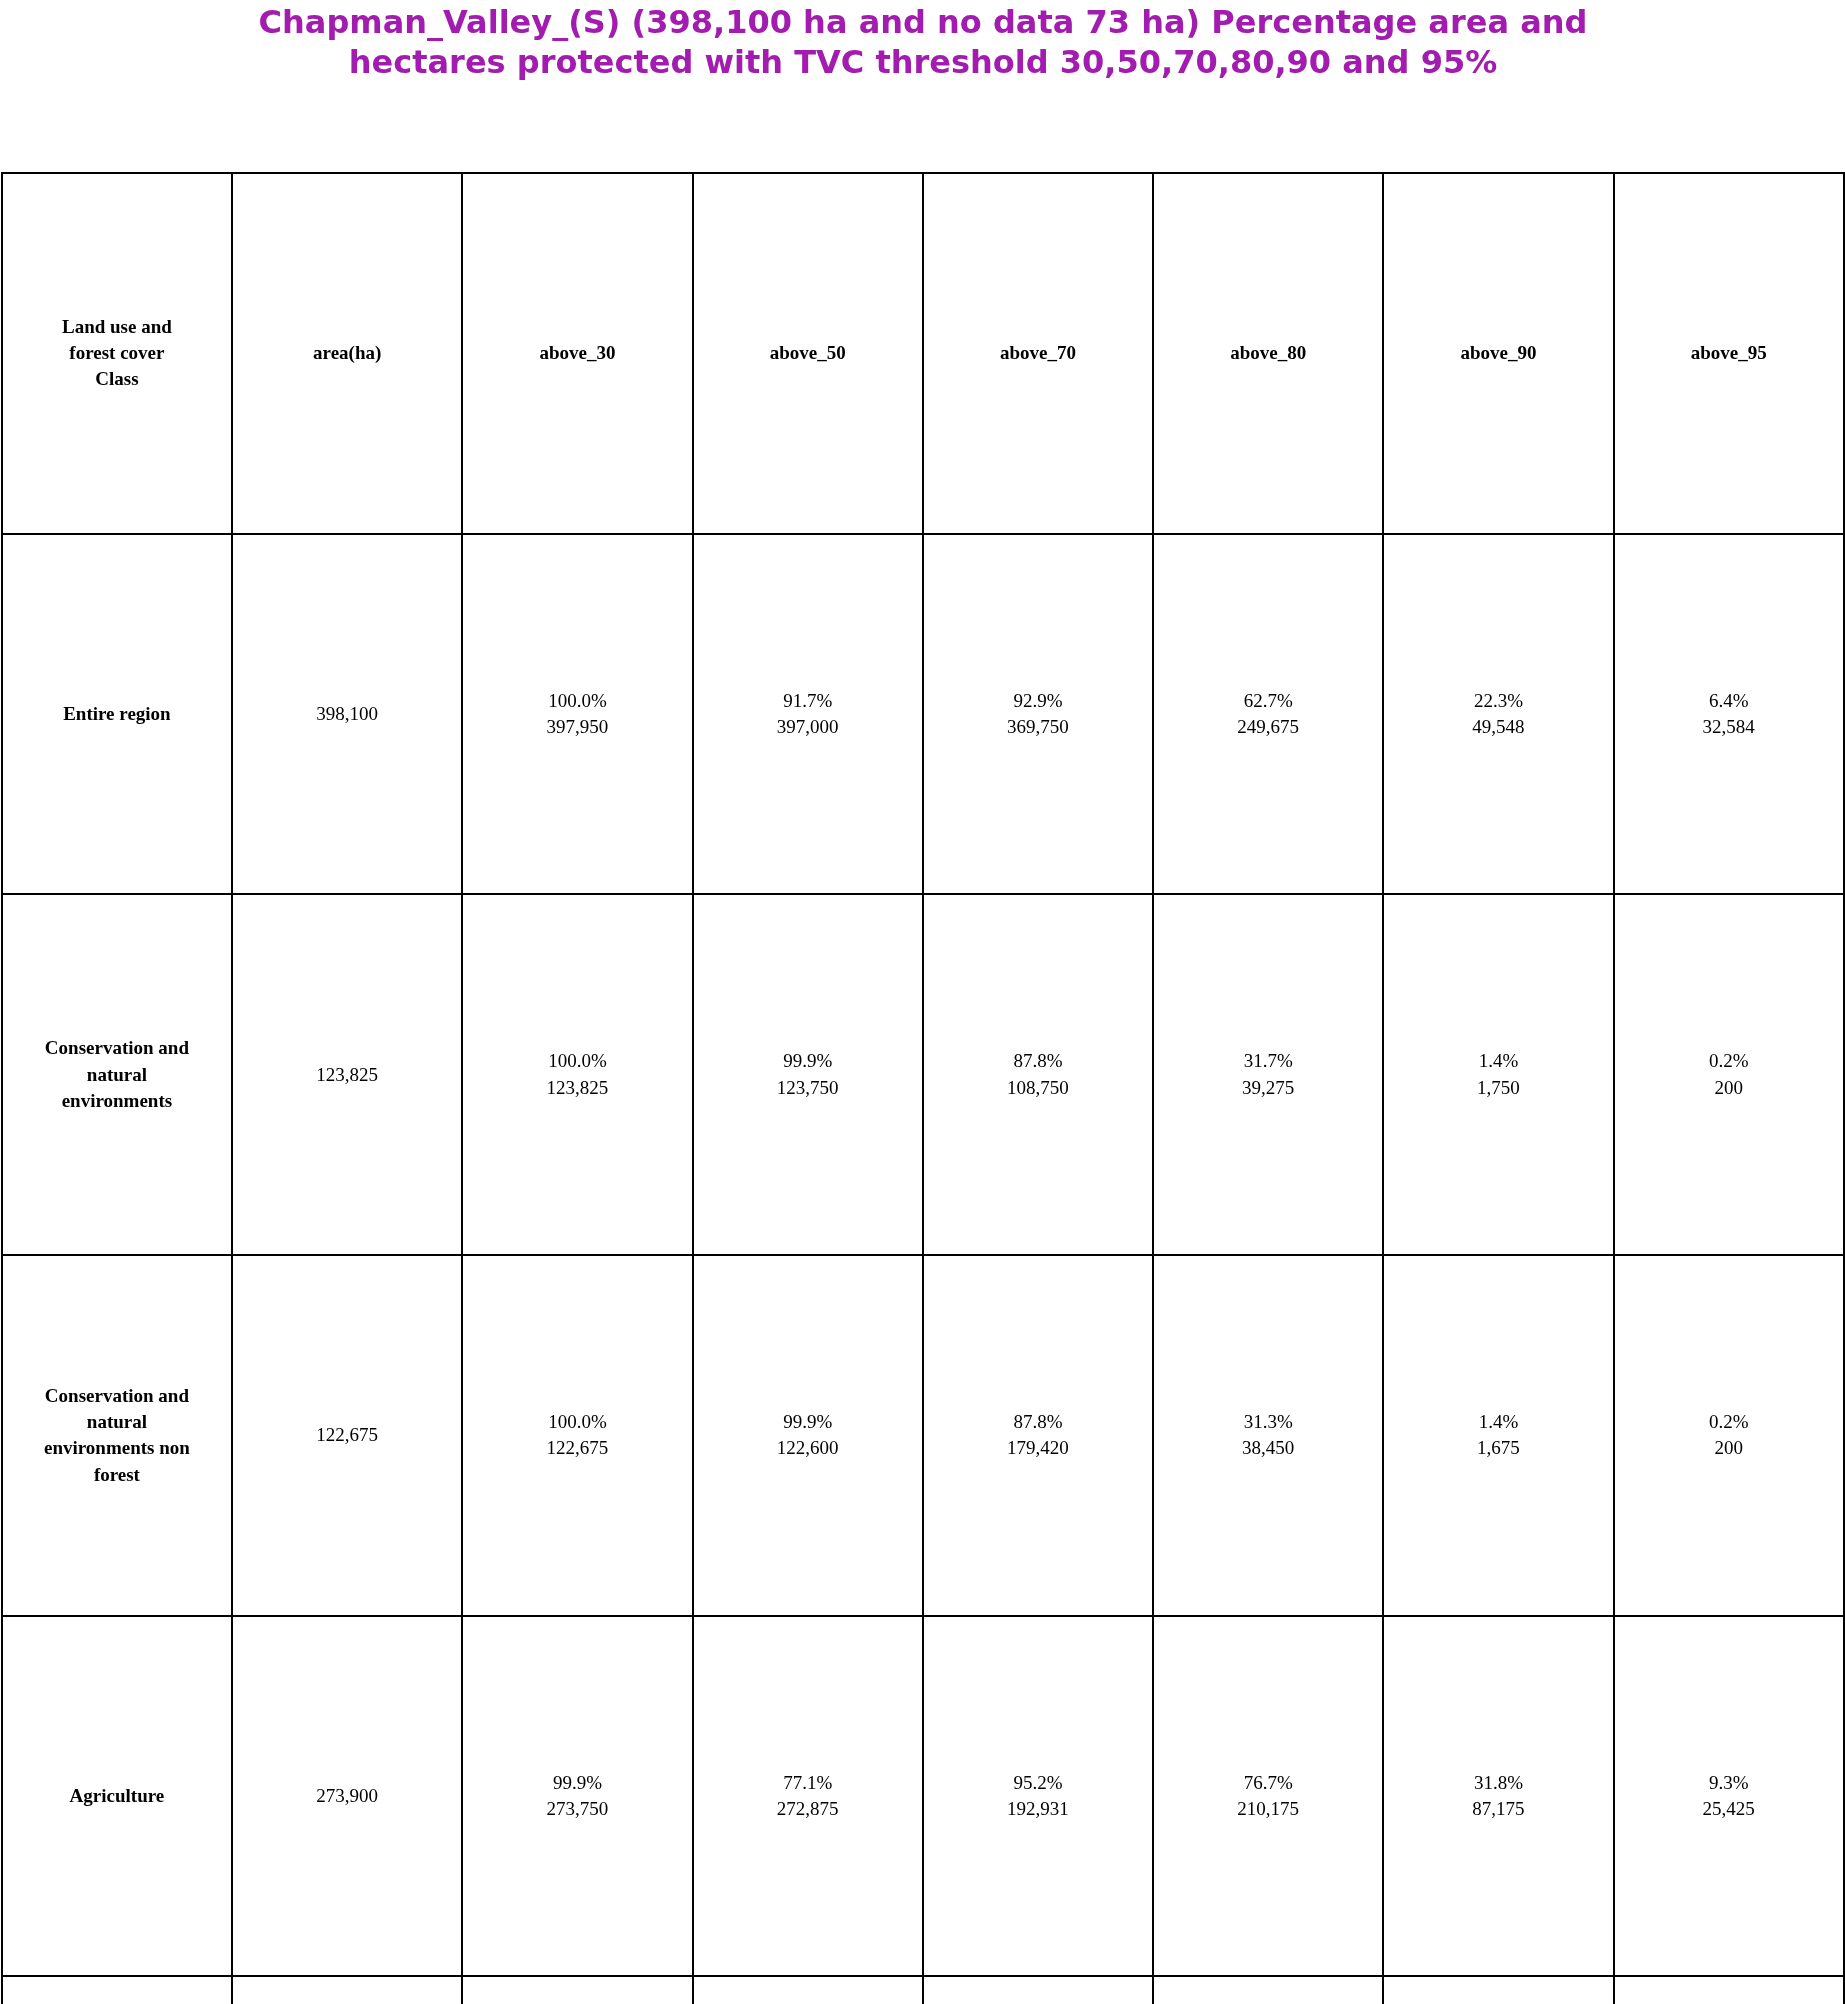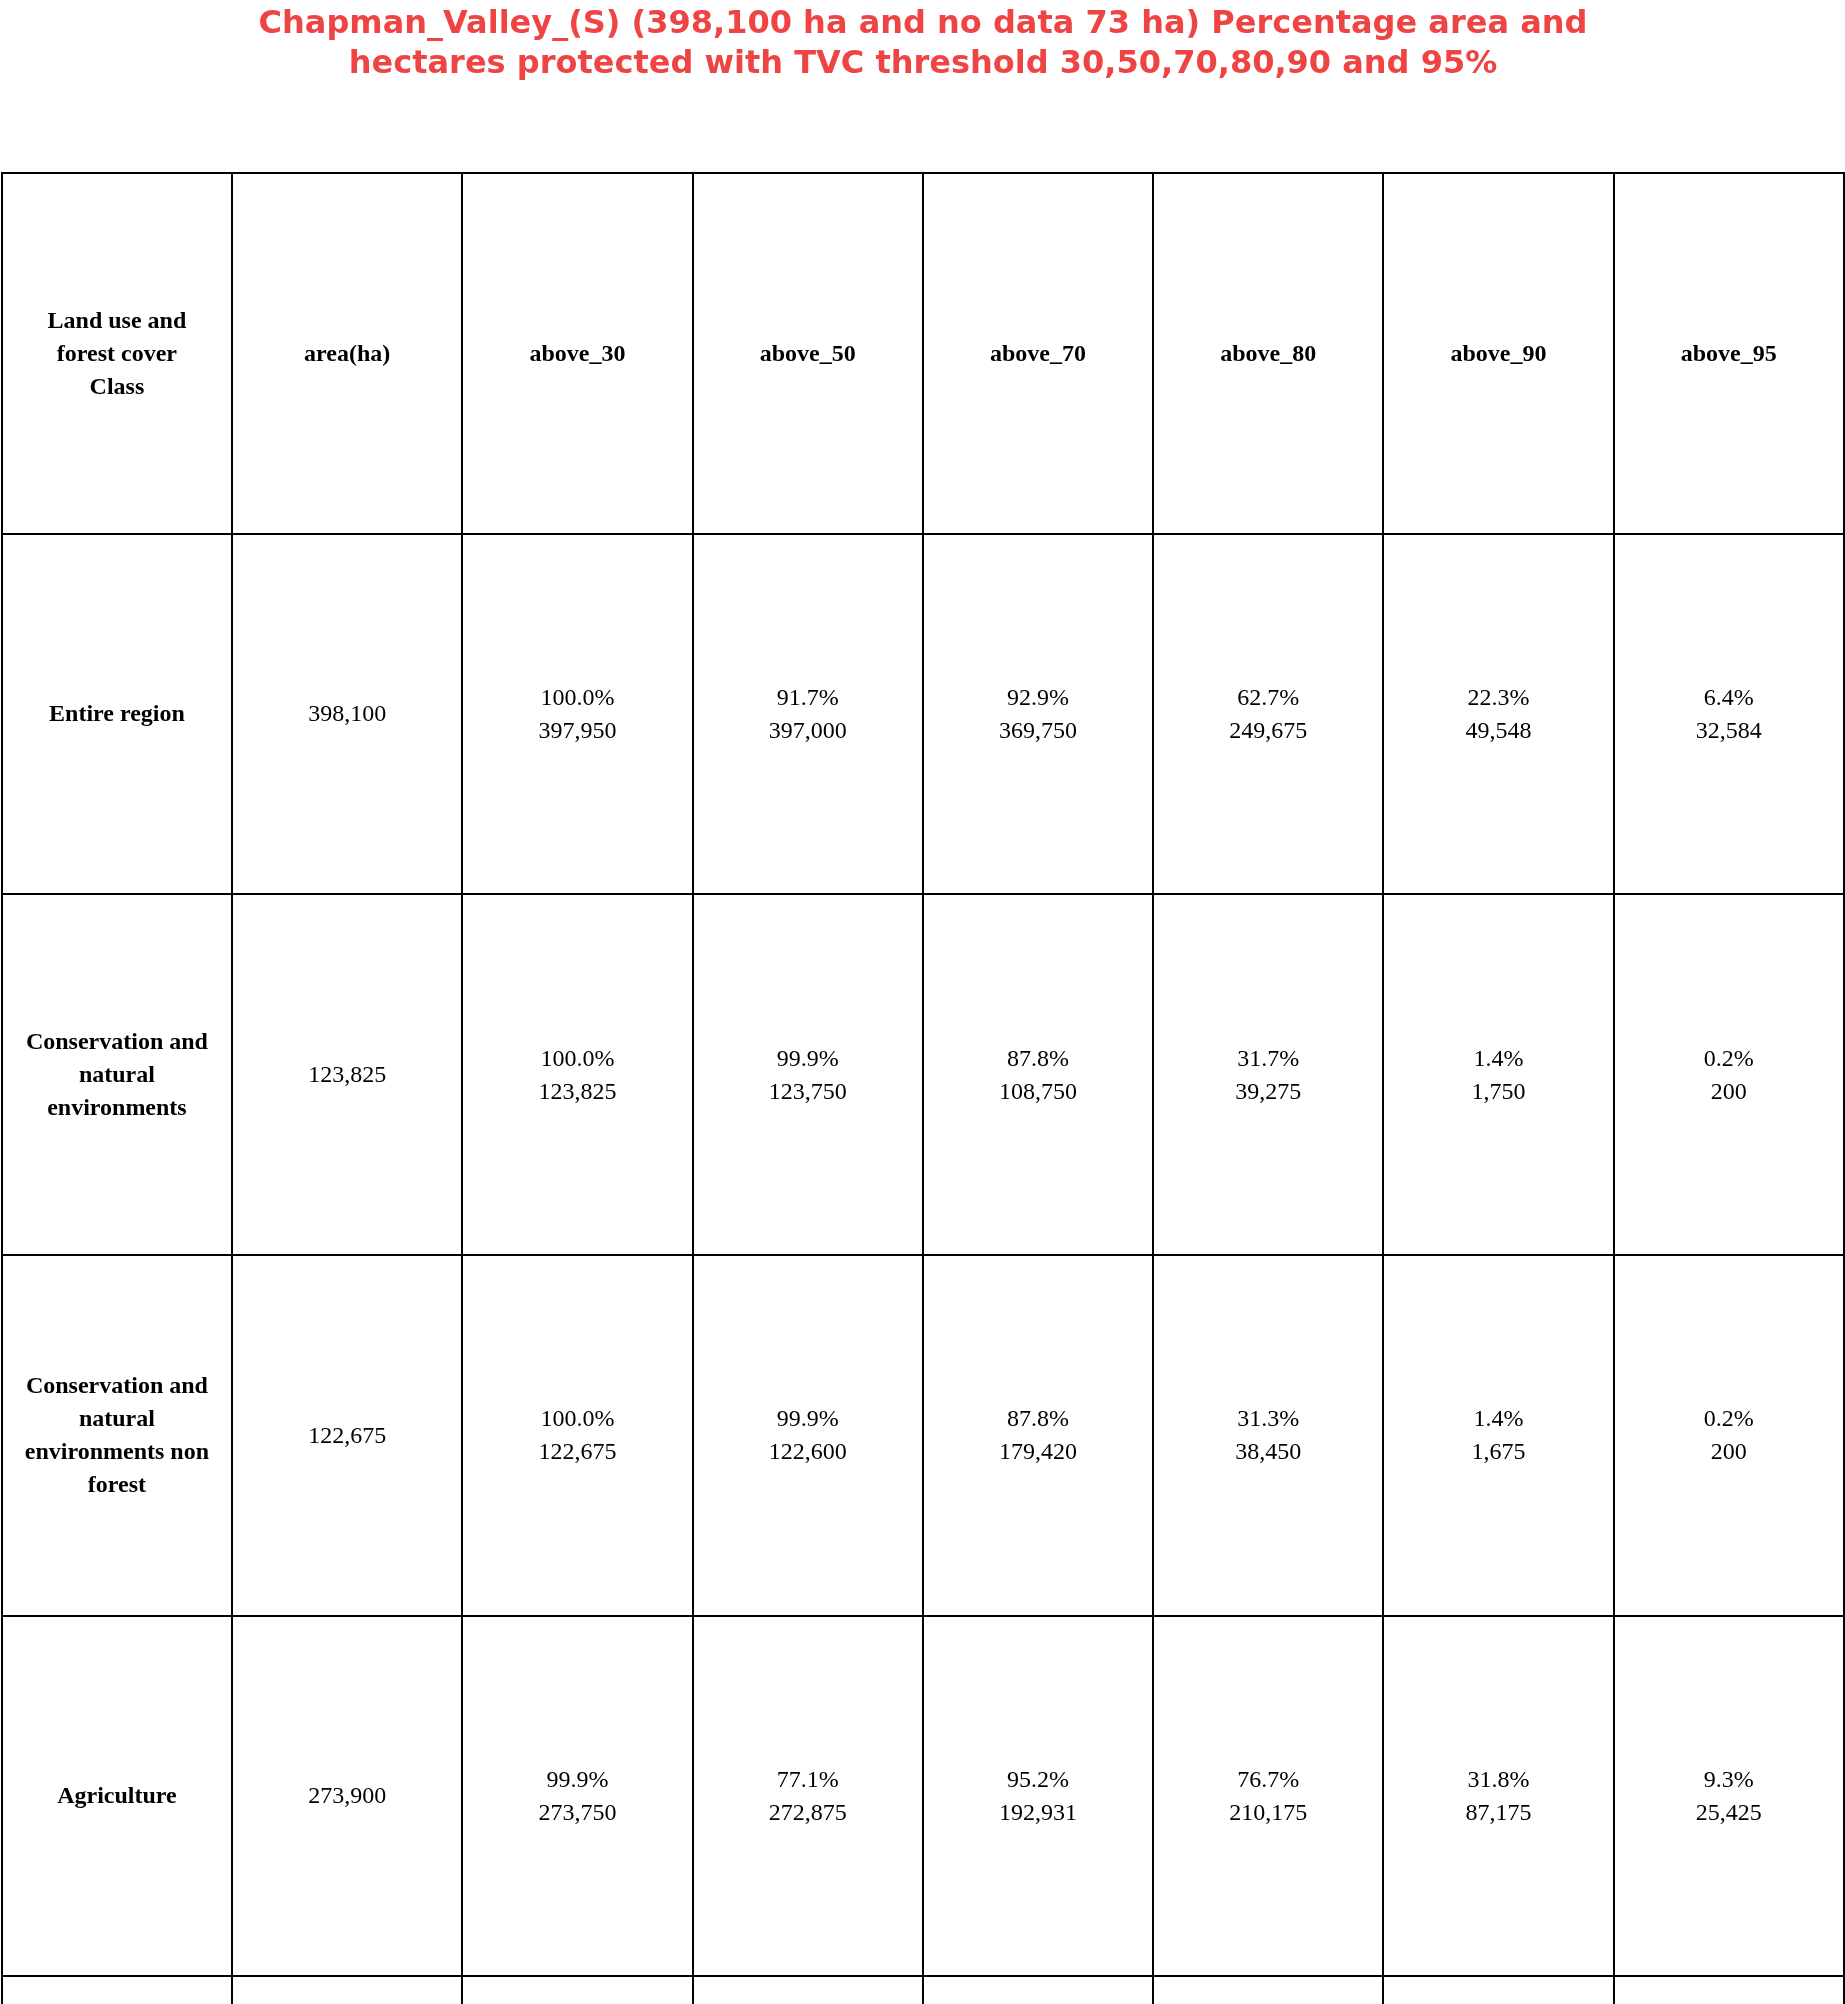--- a/index.html
+++ b/index.html
@@ -4,27 +4,27 @@
 <style>
   html,body { margin:0; padding:0; }
   body {
     width:1846px; height:2533px; position:relative; background:#ffffff;
     font-family:"Liberation Serif", serif; overflow:hidden; color:#000;
   }
   .title {
     position:absolute; top:1.6px; left:0; width:100%;
     text-align:center; font-family:"DejaVu Sans", sans-serif;
     font-weight:bold; font-size:32px; line-height:1.25;
-    white-space:pre-line; color:#ef4444;
+    white-space:pre-line; color:#a21caf;
   }
   .table-wrap { position:absolute; top:172px; left:0.8px; width:1844px; height:2166px; }
   table.data { width:100%; height:100%; border-collapse:collapse; table-layout:fixed; }
   .data th, .data td {
     border:2px solid #000; text-align:center; vertical-align:middle;
-    font-size:24px; line-height:1.38; padding:0 4px; font-weight:normal;
+    font-size:19px; line-height:1.38; padding:0 4px; font-weight:normal;
     overflow:hidden;
   }
   .data th { font-weight:bold; }
   .pre { white-space:pre-line; }
   td.label-cell { font-weight:bold;margin-top:20px; }
 </style>
 </head>
 <body>
 
 <div class="title">Chapman_Valley_(S) (398,100 ha and no data 73 ha) Percentage area and

